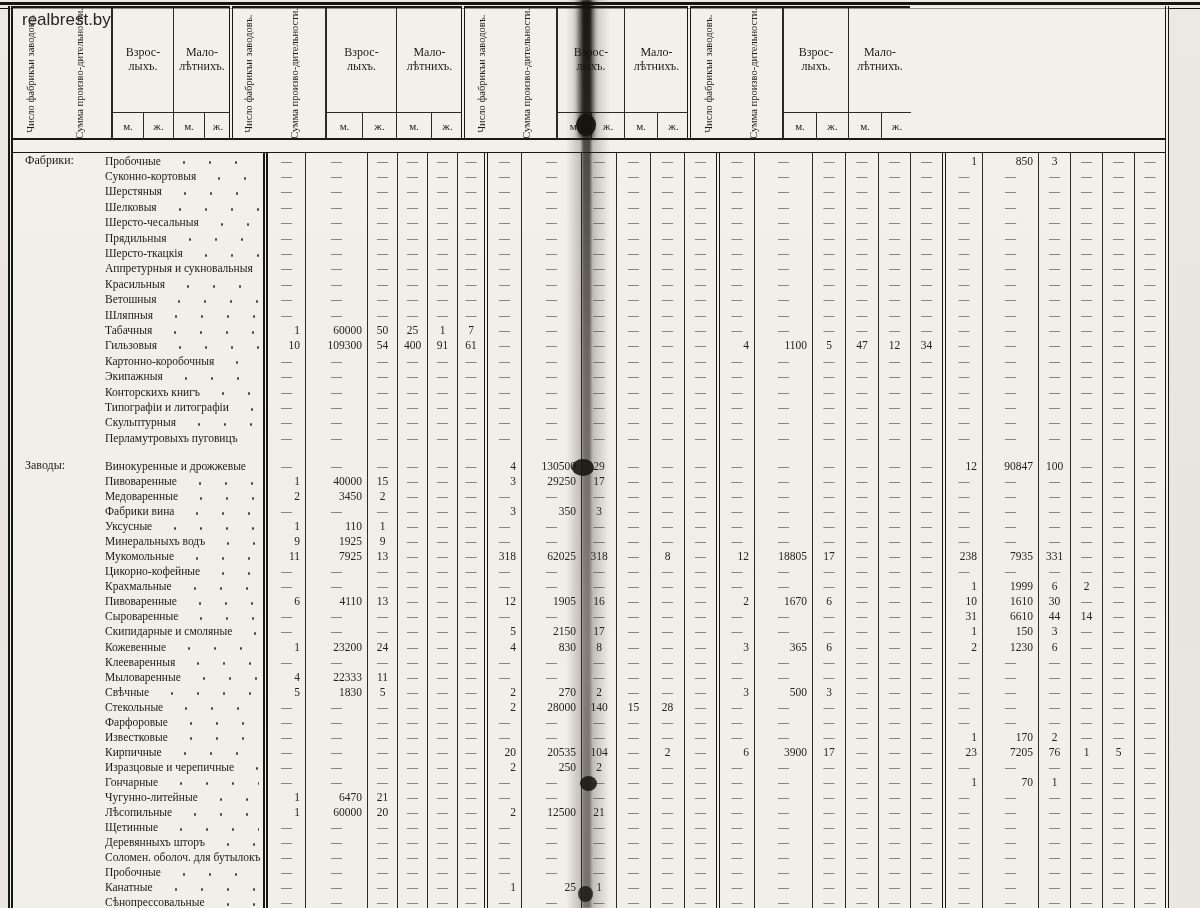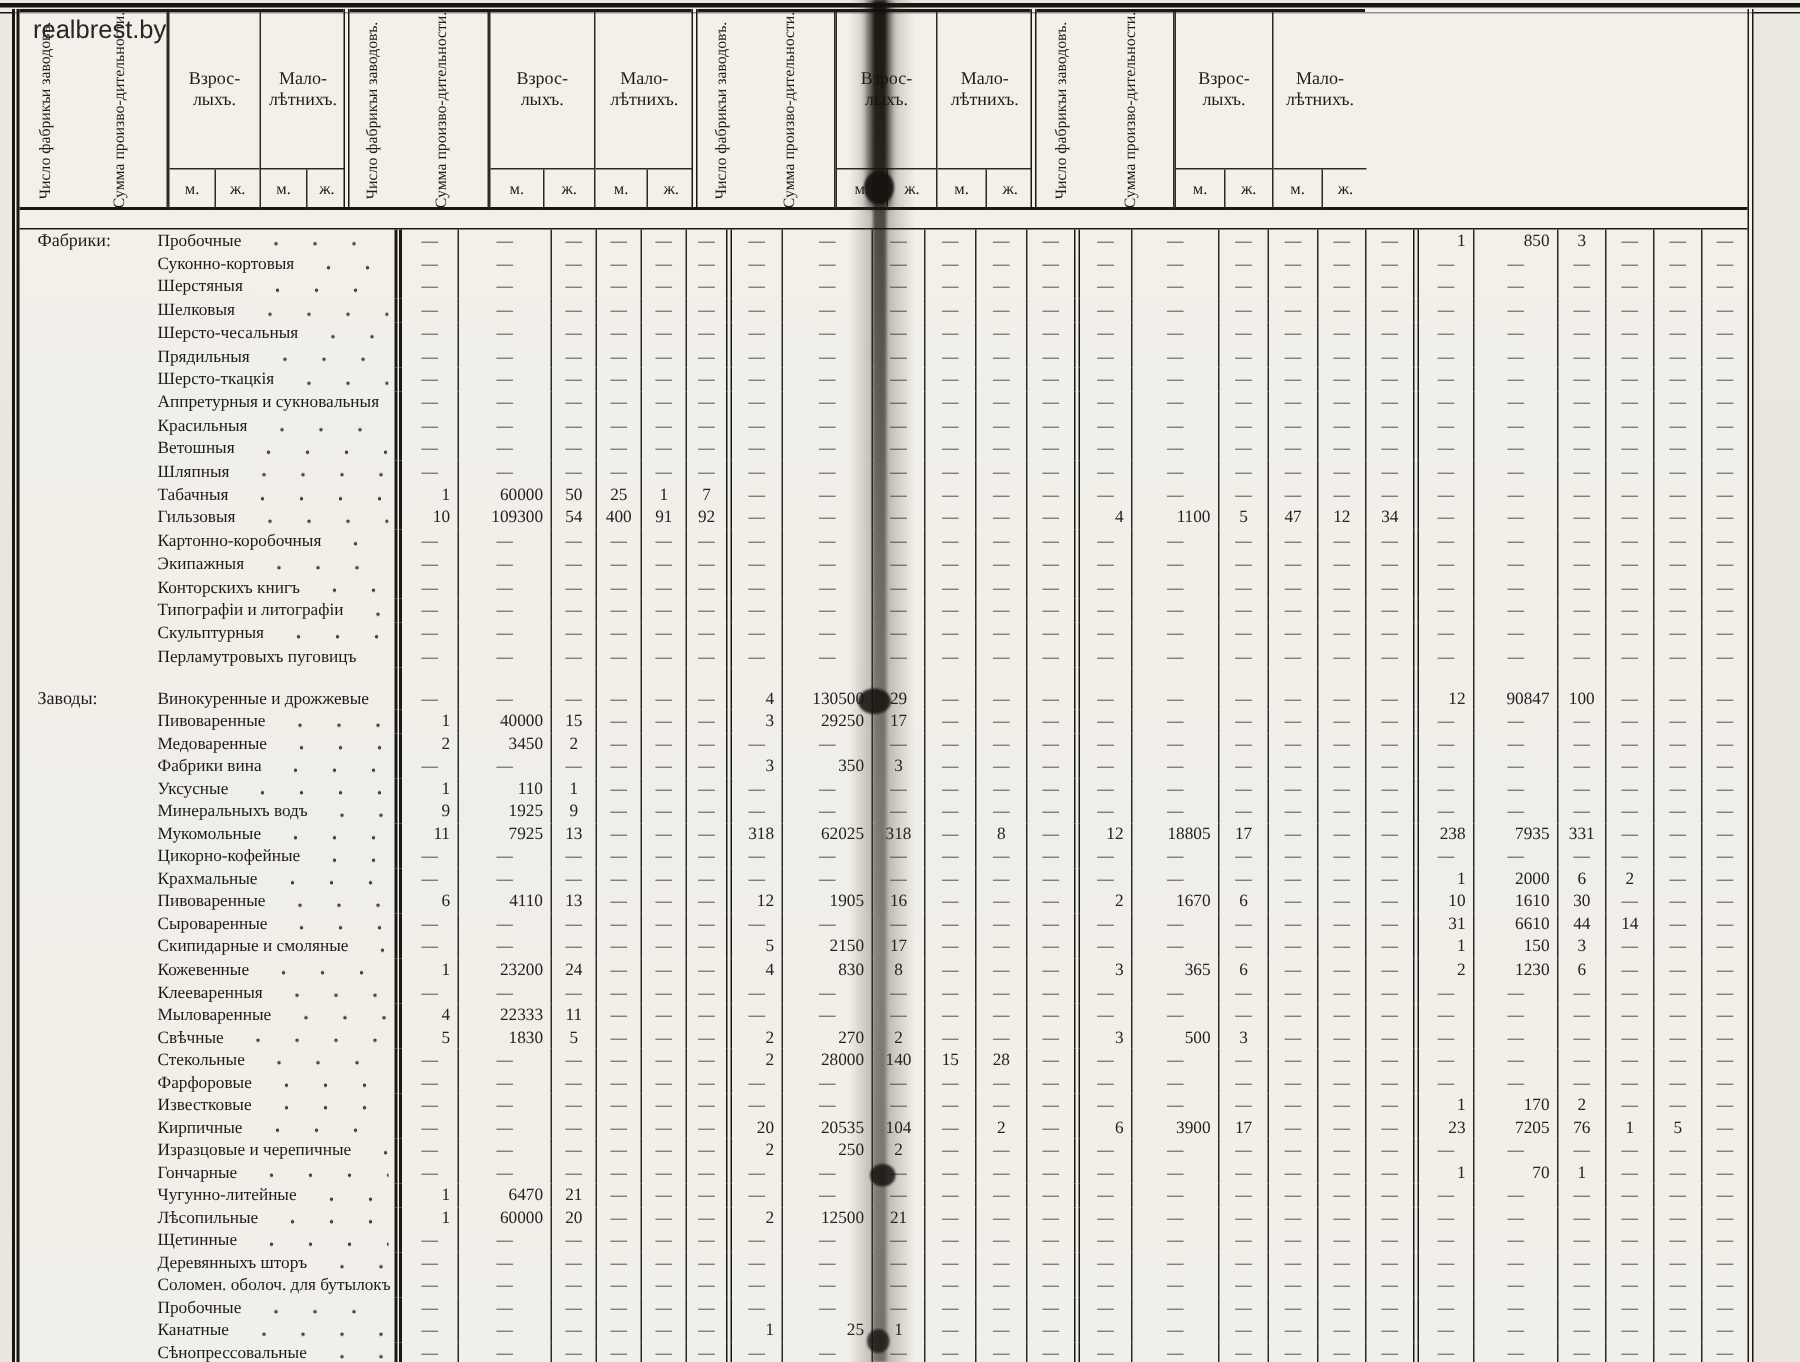--- a/index.html
+++ b/index.html
@@ -752,21 +752,21 @@
             <span class="prefix"></span>
             <span class="rowname">Гильзовыя</span>
             <span class="leader"></span>
           </div>
           <div class="b-group" style="width: 216px;">
             <div class="cell num" style="width: 37px;">10</div>
             <div class="cell bl sum" style="width: 62px;">109300</div>
             <div class="cell bl wk" style="width: 30px;">54</div>
             <div class="cell bl wk" style="width: 30px;">400</div>
             <div class="cell bl wk" style="width: 30px;">91</div>
-            <div class="cell bl wk" style="width: 27px;">92</div>
+            <div class="cell bl wk" style="width: 27px;">61</div>
           </div>
           <div class="b-group gb" style="width: 232px;">
             <div class="cell dash" style="width: 33px;">—</div>
             <div class="cell bl dash" style="width: 60px;">—</div>
             <div class="cell bl dash" style="width: 35px;">—</div>
             <div class="cell bl dash" style="width: 34px;">—</div>
             <div class="cell bl dash" style="width: 34px;">—</div>
             <div class="cell bl dash" style="width: 32px;">—</div>
           </div>
           <div class="b-group gb" style="width: 226px;">
@@ -1392,21 +1392,21 @@
           <div class="b-group gb" style="width: 226px;">
             <div class="cell dash" style="width: 34px;">—</div>
             <div class="cell bl dash" style="width: 58px;">—</div>
             <div class="cell bl dash" style="width: 33px;">—</div>
             <div class="cell bl dash" style="width: 33px;">—</div>
             <div class="cell bl dash" style="width: 32px;">—</div>
             <div class="cell bl dash" style="width: 32px;">—</div>
           </div>
           <div class="b-group gb" style="width: 223px;">
             <div class="cell num" style="width: 36px;">1</div>
-            <div class="cell bl sum" style="width: 56px;">2000</div>
+            <div class="cell bl sum" style="width: 56px;">1999</div>
             <div class="cell bl wk" style="width: 32px;">6</div>
             <div class="cell bl wk" style="width: 32px;">2</div>
             <div class="cell bl dash" style="width: 32px;">—</div>
             <div class="cell bl dash" style="width: 31px;">—</div>
           </div>
         </div>
         <div class="row s2">
           <div class="cell-label">
             <span class="prefix"></span>
             <span class="rowname">Пивоваренные</span>

